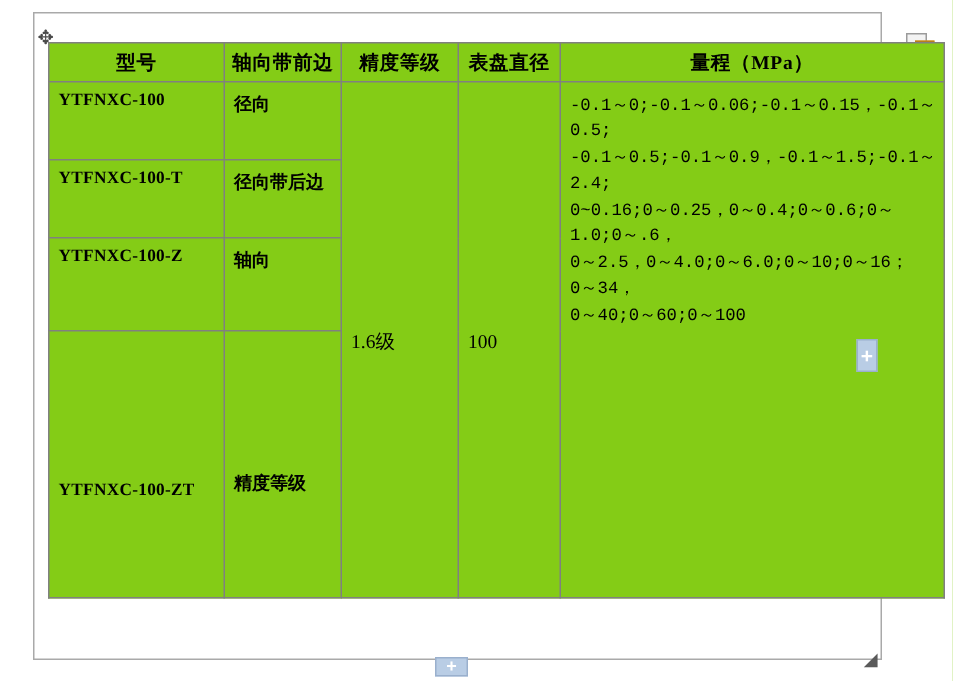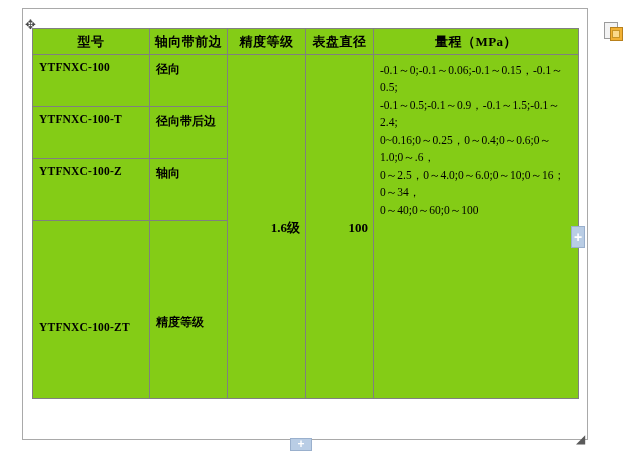--- a/index.html
+++ b/index.html
@@ -173,28 +173,27 @@
     letter-spacing: 0.2px;
   }
   .cell-mount {
     font-family: "Liberation Serif", serif;
     font-weight: bold;
     font-size: 12px;
     color: #000000;
   }
   .cell-accuracy, .cell-dial {
     font-family: "Liberation Serif", serif;
-    font-weight: bold;
+    font-weight: normal;
     font-size: 13px;
     color: #000000;
     vertical-align: middle !important;
-    text-align: right;
   }
   .cell-range {
-    font-family: Liberation Serif, serif;
+    font-family: Liberation Mono, monospace;
     font-size: 11.5px;
     color: #000000;
     line-height: 1.52;
     padding-top: 7px !important;
   }
   .cell-range div { white-space: nowrap; }
 
   .row-h1 { height: 52px; }
   .row-h2 { height: 52px; }
   .row-h3 { height: 62px; }

